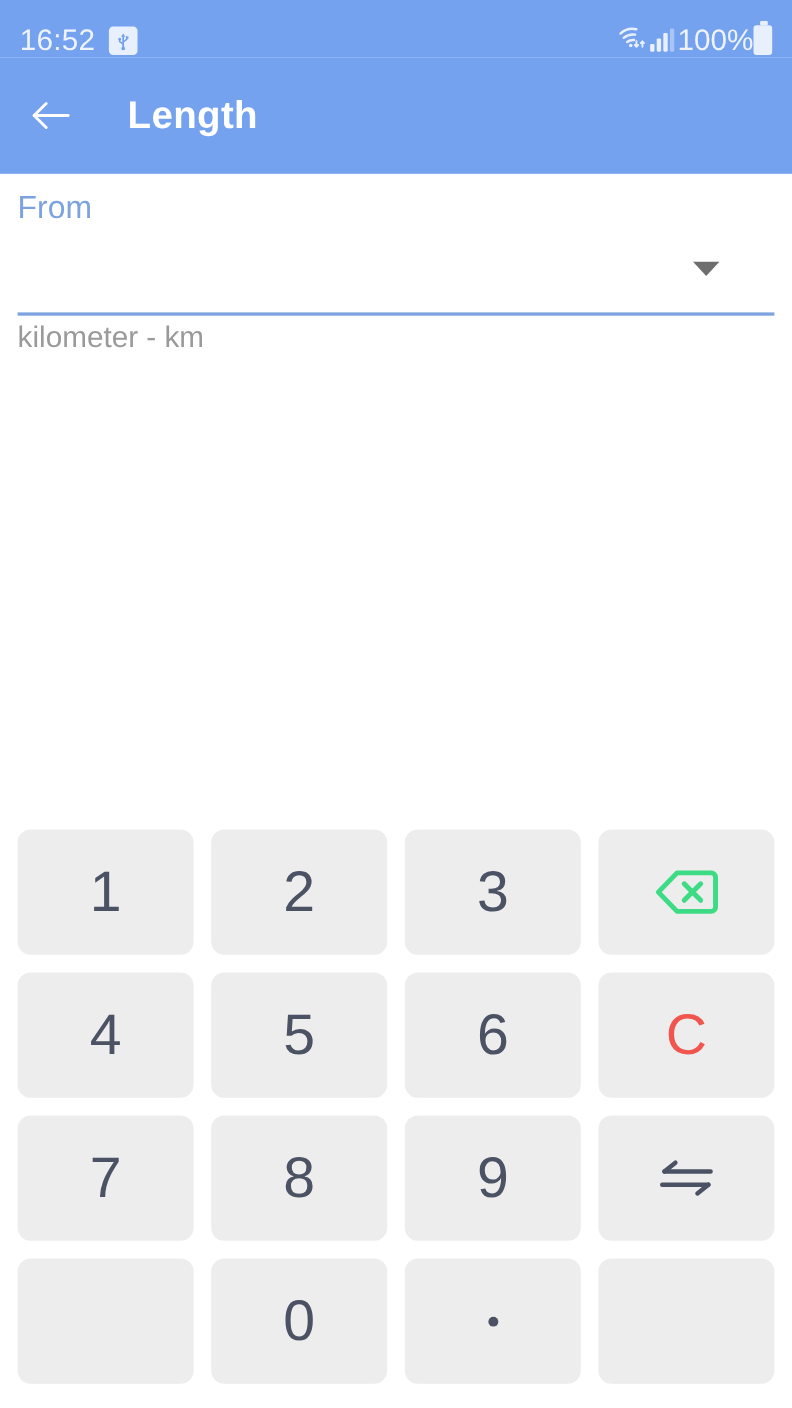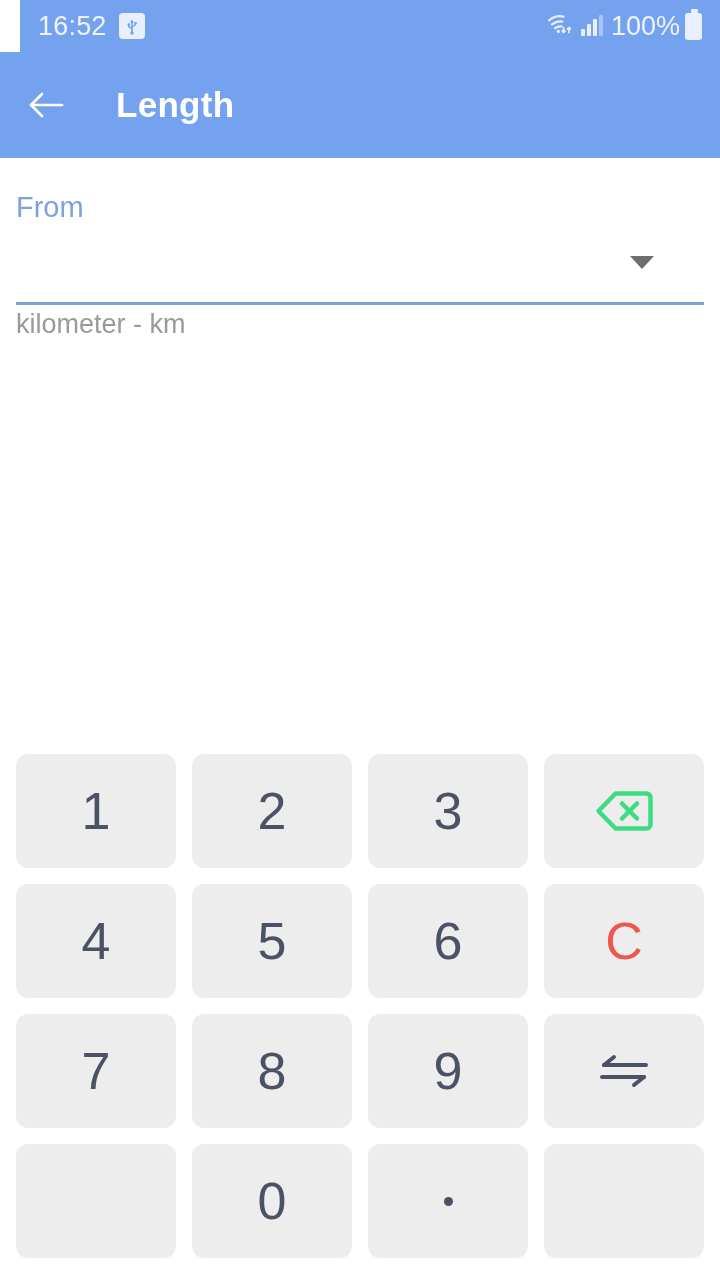--- a/index.html
+++ b/index.html
@@ -7,30 +7,30 @@
     width:720px; height:1280px;
     background:#ffffff;
     font-family:"Liberation Sans", sans-serif;
     overflow:hidden;
   }
   .screen { position:relative; width:720px; height:1280px; background:#fff; }
 
   
   .status-bar {
     height:52px; background:#74a2ee;
-    display:flex; align-items:center;
-    padding:0 18px; color:#fff;margin-left:20px;
+    display:flex; align-items:flex-end;
+    padding:0 18px; color:#fff;
   }
   .status-left { display:flex; align-items:center; gap:12px; }
   .status-clock { font-size:27px; color:#eef3fd; letter-spacing:.2px; }
   .usb-badge {
     width:26px; height:26px; border-radius:4px;
     background:#e9f0fd; display:flex; align-items:center; justify-content:center;
   }
-  .status-right { margin-left:auto; display:flex; align-items:center; gap:5px; }
+  .status-right { margin-left:auto; display:flex; align-items:center; }
   .status-pct { font-size:27px; color:#eef3fd; margin-left:3px; }
   .sigbars { display:flex; align-items:flex-end; gap:2px; height:20px; }
   .sigbars i { width:4px; background:#e9f0fd; border-radius:1px; display:block; }
   .sigbars i:nth-child(1){height:7px;}
   .sigbars i:nth-child(2){height:12px;}
   .sigbars i:nth-child(3){height:17px;}
   .sigbars i:nth-child(4){height:21px;opacity:.45;}
   .battery {
     width:17px; height:27px; border:2.5px solid #e9f0fd; border-radius:3px;
     position:relative; background:#e9f0fd;
@@ -48,21 +48,21 @@
   .back-btn { width:52px; height:52px; display:flex; align-items:center; justify-content:center; cursor:pointer; }
   .app-title {
     color:#ffffff; font-size:35px; font-weight:bold;
     margin-left:44px; letter-spacing:.3px;
   }
 
   
   .fields { padding:0 16px; }
   .field { position:relative; }
   .field-label {
-    color:#7ca3e0; font-size:29px; padding-top:34px; line-height:1.1;
+    color:#7ca3e0; font-size:29px; padding-top:16px; line-height:1.1;
   }
   .field-row {
     position:relative; height:78px;
     display:flex; align-items:center; justify-content:flex-end;
   }
   .field-value {
     position:absolute; left:0; top:0; bottom:0;
     display:flex; align-items:center;
     font-size:29px; color:#3f4754;
   }

